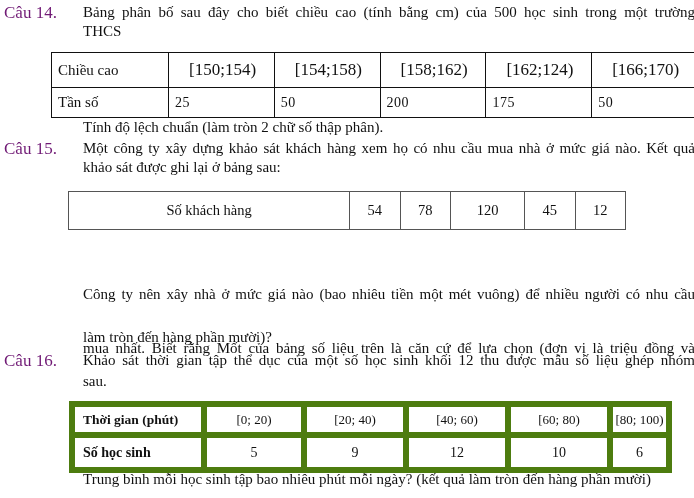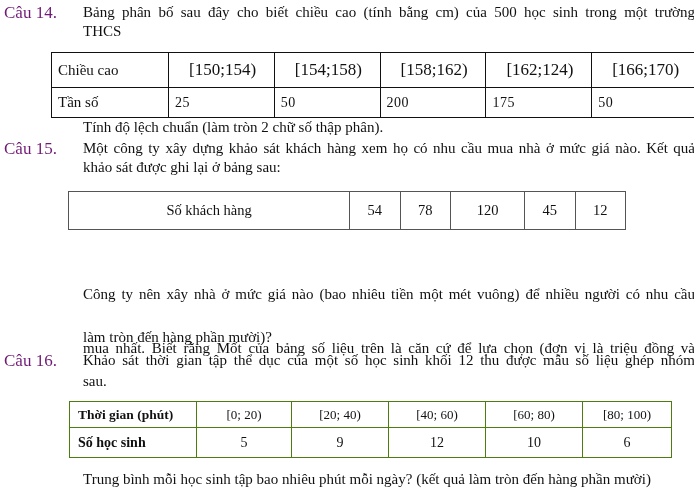--- a/index.html
+++ b/index.html
@@ -18,21 +18,21 @@
   #t1 .int { font-size:17px;padding-left:20px; }
   
   #t2 { left:68px; top:191px; width:558px; }
   #t2 td { border:1px solid #555; text-align:center; font-size:14.5px; }
   #t2 tr.r1 td { height:45px; }
   #t2 tr.r2 td { height:37px; }
   #t2 .int { font-size:16px; }
   sup { font-size:9px; }
   
   #t3 { left:69px; top:401px; width:603px; }
-  #t3 td { border:1px solid #4d7c0f; text-align:center; font-size:13px; }
+  #t3 td { border:6px solid #4d7c0f; text-align:center; font-size:13px; }
   #t3 tr.r1 td { height:25px; }
   #t3 tr.r2 td { height:29px; font-size:14px; }
   #t3 td.hdr { text-align:left; padding-left:8px; font-weight:bold; font-size:13.5px; }
 </style>
 </head>
 <body>
 
 <div>
   <span class="qlabel" style="left:4px; top:3px;">Câu 14.</span>
   <div class="line just" style="top:3px; width:612px;">Bảng phân bố sau đây cho biết chiều cao (tính bằng cm) của 500 học sinh trong một trường</div>

